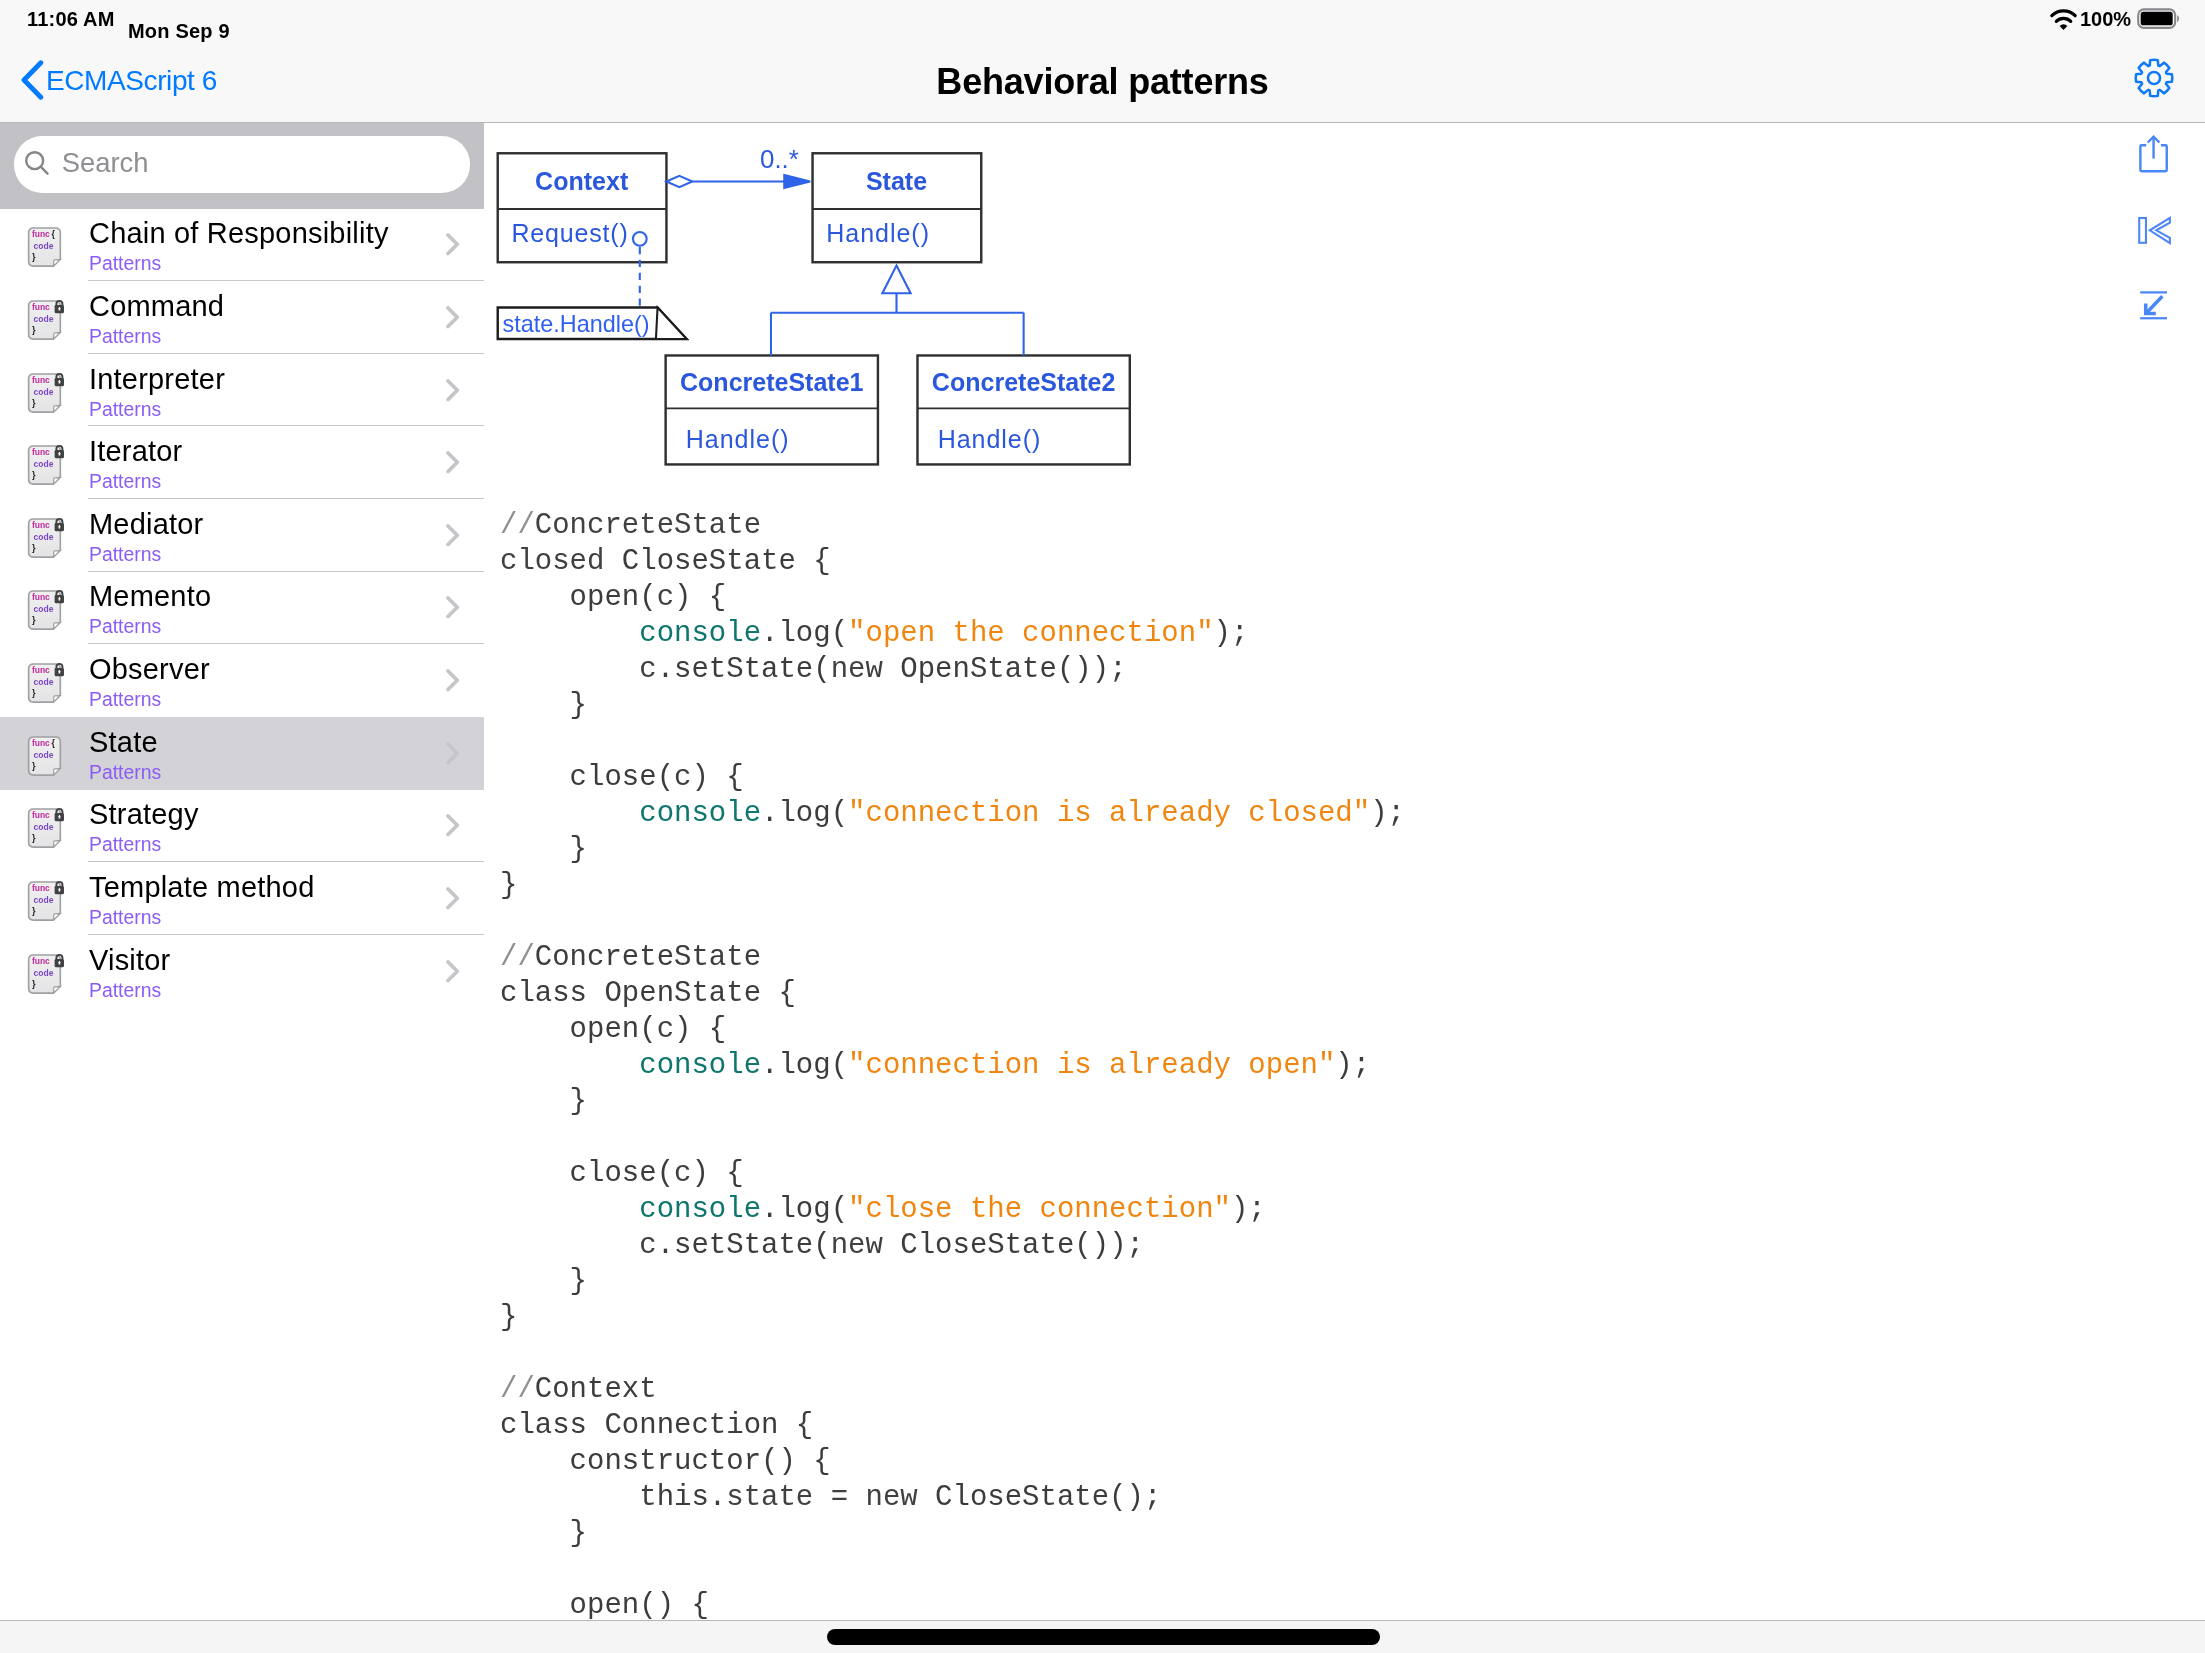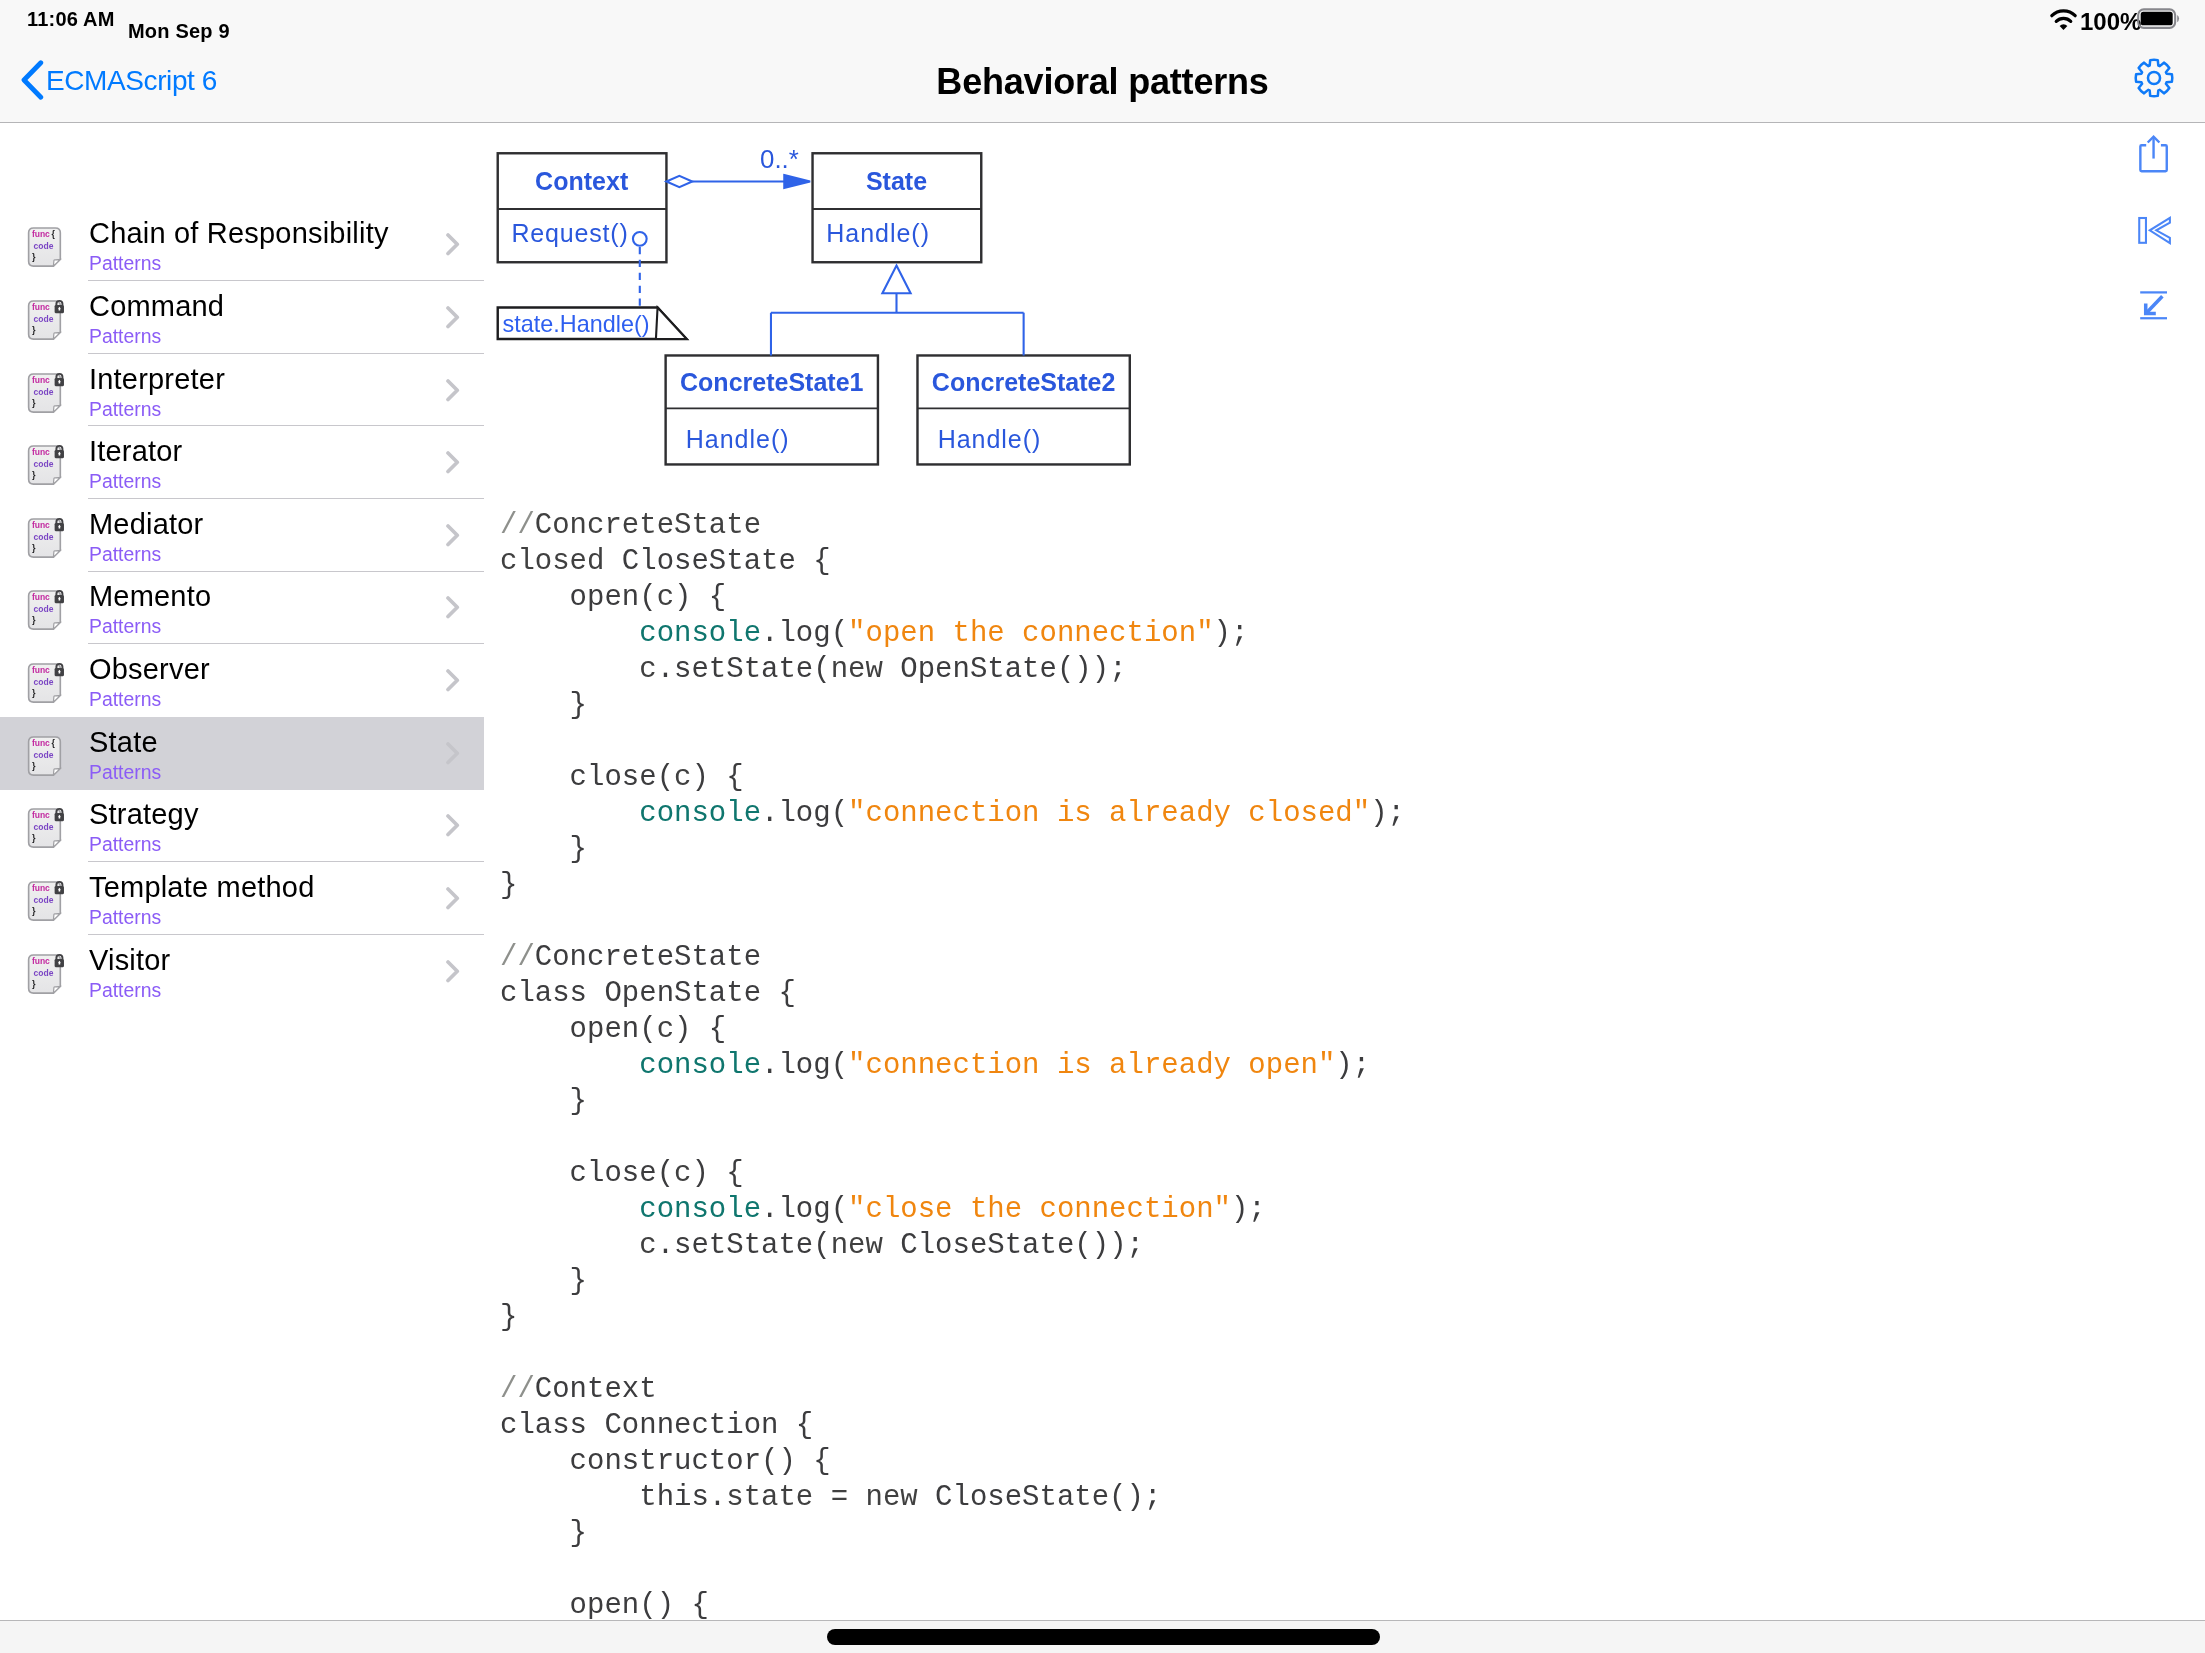--- a/index.html
+++ b/index.html
@@ -4,21 +4,21 @@
 <style>
   html,body{margin:0;padding:0;width:2205px;height:1653px;overflow:hidden;background:#fff;}
   #app{position:relative;width:2205px;height:1653px;background:#ffffff;overflow:hidden;
        font-family:"Liberation Sans", sans-serif;}
   .abs{position:absolute;}
 
   
   #topbar{left:0;top:0;width:2205px;height:122px;background:#f8f8f8;border-bottom:1.6px solid #b5b5b7;}
   #sbtime{left:27px;top:8px;font-size:20px;font-weight:700;color:#000;letter-spacing:0.2px;}
   #sbdate{left:128px;top:20px;font-size:20px;font-weight:700;color:#000;letter-spacing:0.2px;}
-  #sbpct{left:2080px;top:8px;font-size:24px;font-weight:700;color:#000;}
+  #sbpct{left:2080px;top:8px;font-size:20px;font-weight:700;color:#000;}
   #backlbl{left:46px;top:65px;font-size:28px;letter-spacing:-0.4px;color:#007aff;}
   #navtitle{left:0;top:61px;width:2205px;text-align:center;font-size:36px;letter-spacing:-0.2px;font-weight:700;color:#000;}
 
   
   #searchstrip{left:0;top:123px;width:484px;height:86px;background:#c1c1c6;}
   #searchfield{left:13.7px;top:13px;width:456px;height:57px;background:#ffffff;border-radius:28px;}
   #searchtxt{left:48px;top:11.3px;font-size:27.4px;color:#8e8e93;}
   .row{position:absolute;left:0;width:484px;height:73px;}
   .row .tt{position:absolute;left:89px;top:9px;font-size:29px;letter-spacing:0.2px;color:#000;}
   .row .st{position:absolute;left:89px;top:44px;font-size:19.4px;color:#8b5cf6;}
@@ -61,20 +61,29 @@
     <polyline points="26,3.5 5,25 26,46.5" fill="none" stroke="#007aff" stroke-width="6" stroke-linecap="round" stroke-linejoin="round"></polyline>
   </svg>
   <div class="abs" id="backlbl">ECMAScript 6</div>
   <div class="abs" id="navtitle">Behavioral patterns</div>
 
   <svg class="abs" style="left:2134px;top:58px" width="40" height="40" viewBox="0 0 49 49">
     <path d="M 46.41 19.84 A 22.4 22.4 0 0 1 46.41 29.16 L 39.82 29.77 A 16.2 16.2 0 0 1 39.06 31.60 L 43.29 36.70 A 22.4 22.4 0 0 1 36.70 43.29 L 31.60 39.06 A 16.2 16.2 0 0 1 29.77 39.82 L 29.16 46.41 A 22.4 22.4 0 0 1 19.84 46.41 L 19.23 39.82 A 16.2 16.2 0 0 1 17.40 39.06 L 12.30 43.29 A 22.4 22.4 0 0 1 5.71 36.70 L 9.94 31.60 A 16.2 16.2 0 0 1 9.18 29.77 L 2.59 29.16 A 22.4 22.4 0 0 1 2.59 19.84 L 9.18 19.23 A 16.2 16.2 0 0 1 9.94 17.40 L 5.71 12.30 A 22.4 22.4 0 0 1 12.30 5.71 L 17.40 9.94 A 16.2 16.2 0 0 1 19.23 9.18 L 19.84 2.59 A 22.4 22.4 0 0 1 29.16 2.59 L 29.77 9.18 A 16.2 16.2 0 0 1 31.60 9.94 L 36.70 5.71 A 22.4 22.4 0 0 1 43.29 12.30 L 39.06 17.40 A 16.2 16.2 0 0 1 39.82 19.23 Z" fill="none" stroke="#0f7af8" stroke-width="3.1" stroke-linejoin="round"></path>
     <circle cx="24.5" cy="24.5" r="7.4" fill="none" stroke="#0f7af8" stroke-width="3.1"></circle>
   </svg>
 
+  <div class="abs" id="searchstrip">
+    <div class="abs" id="searchfield">
+      <svg class="abs" style="left:7.3px;top:11.3px" width="37" height="37" viewBox="0 0 46 46">
+        <circle cx="17" cy="17" r="10.5" fill="none" stroke="#848489" stroke-width="3"></circle>
+        <line x1="24.5" y1="24.5" x2="33" y2="33" stroke="#848489" stroke-width="3" stroke-linecap="round"></line>
+      </svg>
+      <div class="abs" id="searchtxt">Search</div>
+    </div>
+  </div>
   <div class="abs" id="selrow"></div>
   <svg style="position:absolute;width:0;height:0">
     <defs>
       <linearGradient id="pgrad" x1="0" y1="0" x2="0" y2="1">
         <stop offset="0" stop-color="#f0f0f0"></stop>
           <stop offset="1" stop-color="#e4e4e6"></stop>
       </linearGradient>
       <g id="doc">
         <path d="M8 6 H35 Q41 6 41 12 V44.5 L32.5 53 H8 Q2 53 2 47 V12 Q2 6 8 6 Z" fill="url(#pgrad)" stroke="#a0a0a4" stroke-width="2"></path>
         <path d="M32.5 53 L33.1 46.4 Q33.3 45.1 34.6 45.3 L41 44.9 Z" fill="#ffffff" stroke="#a0a0a4" stroke-width="1.5"></path>

